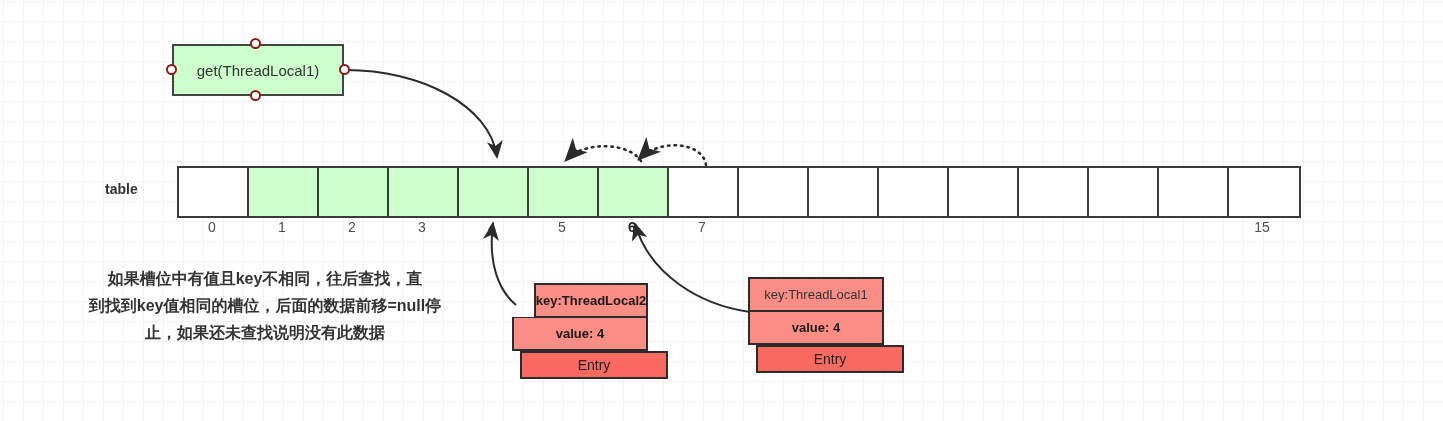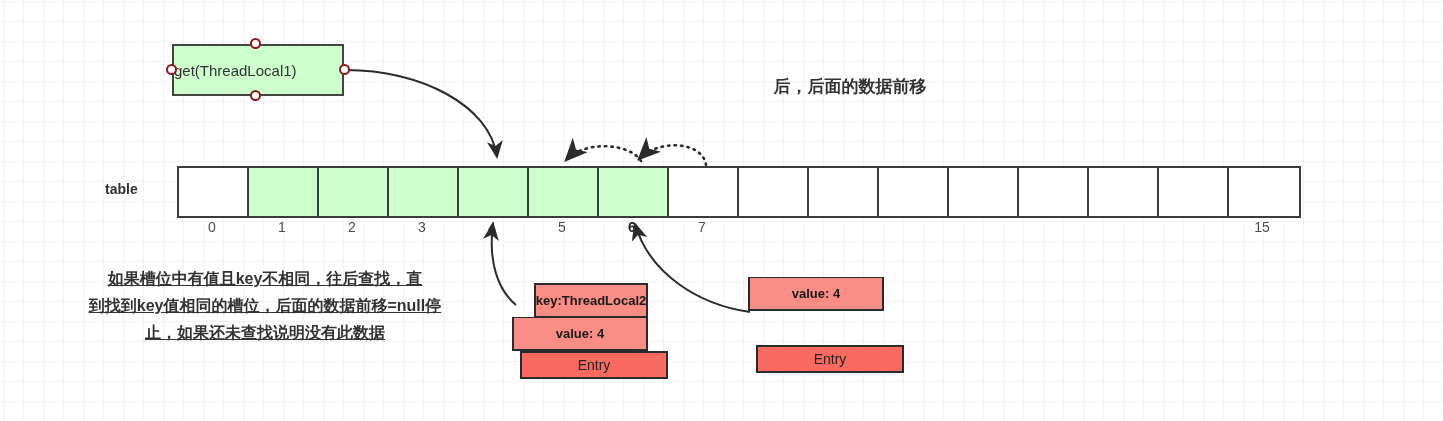--- a/index.html
+++ b/index.html
@@ -40,21 +40,21 @@
     position: absolute;
     left: 172px;
     top: 44px;
     width: 172px;
     height: 52px;
     background-color: #ccffcc;
     border: 2px solid #444444;
     box-sizing: border-box;
     display: flex;
     align-items: center;
-    justify-content: flex-start;
+    justify-content: center;
   }
   .get-node-label {
     font-size: 15px;
     color: #333333;
     white-space: nowrap;
   }
   .handle {
     position: absolute;
     width: 11px;
     height: 11px;
@@ -128,21 +128,20 @@
   .annotation {
     position: absolute;
     left: 45px;
     top: 265px;
     width: 440px;
     text-align: center;
     font-size: 16px;
     font-weight: bold;
     color: #333333;
     line-height: 27px;
-    text-decoration: underline;
   }
 
   
   .entry-box {
     position: absolute;
     width: 136px;
   }
   .entry-box.left  { left: 512px; top: 283px; }
   .entry-box.right { left: 748px; top: 277px; }
 
@@ -187,21 +186,20 @@
 
   <div class="get-node">
     <span class="get-node-label">get(ThreadLocal1)</span>
   </div>
   <div class="handle h-top"></div>
   <div class="handle h-bot"></div>
   <div class="handle h-left"></div>
   <div class="handle h-right"></div>
 
   <div class="title-text">
-    <div>后，后面的数据前移</div>
   </div>
 
   <div class="table-label">table</div>
 
   <div id="table-row">
       <div class="table-cell"></div>
       <div class="table-cell filled"></div>
       <div class="table-cell filled"></div>
       <div class="table-cell filled"></div>
       <div class="table-cell filled"></div>
@@ -237,20 +235,21 @@
   </div>
 
   <div class="entry-box left">
     <div class="entry-footer">Entry</div>
     <div class="entry-field key bold">key:ThreadLocal2</div>
     <div class="entry-field value">value: 4</div>
   </div>
 
   <div class="entry-box right">
     <div class="entry-footer">Entry</div>
+    <div class="entry-field key plain">key:ThreadLocal1</div>
     <div class="entry-field value">value: 4</div>
   </div>
 
   <svg id="overlay-svg" viewBox="0 0 1443 421" xmlns="http://www.w3.org/2000/svg">
     <defs>
       <marker id="arrowSolid" markerWidth="10" markerHeight="10" refX="8" refY="4" orient="auto" markerUnits="strokeWidth">
         <path d="M0,0 L9,4 L0,8 L2.4,4 z" fill="#2b2b2b"></path>
       </marker>
       <marker id="arrowDot" markerWidth="10" markerHeight="10" refX="8" refY="4" orient="auto" markerUnits="strokeWidth">
         <path d="M0,0 L9,4 L0,8 L2.4,4 z" fill="#2b2b2b"></path>

